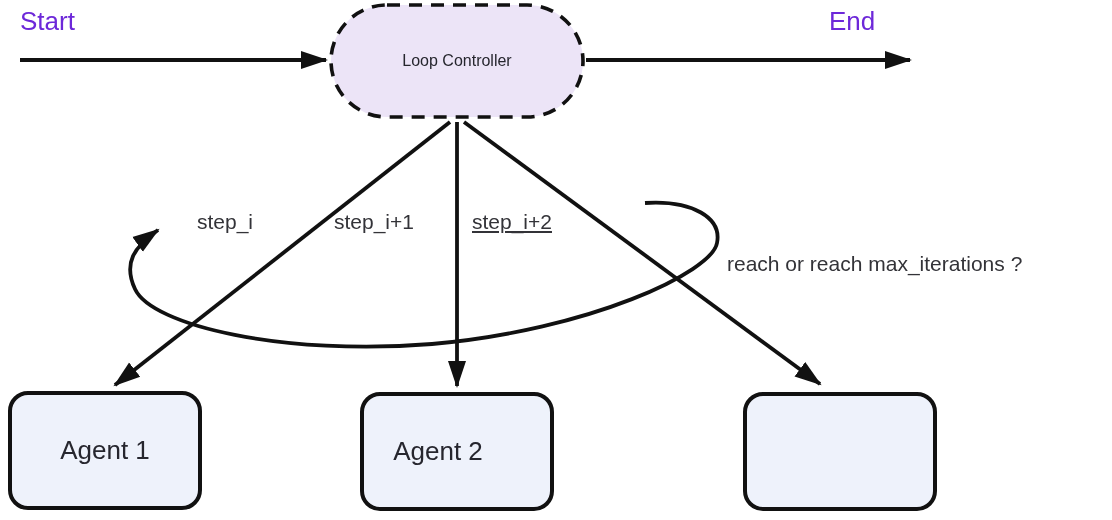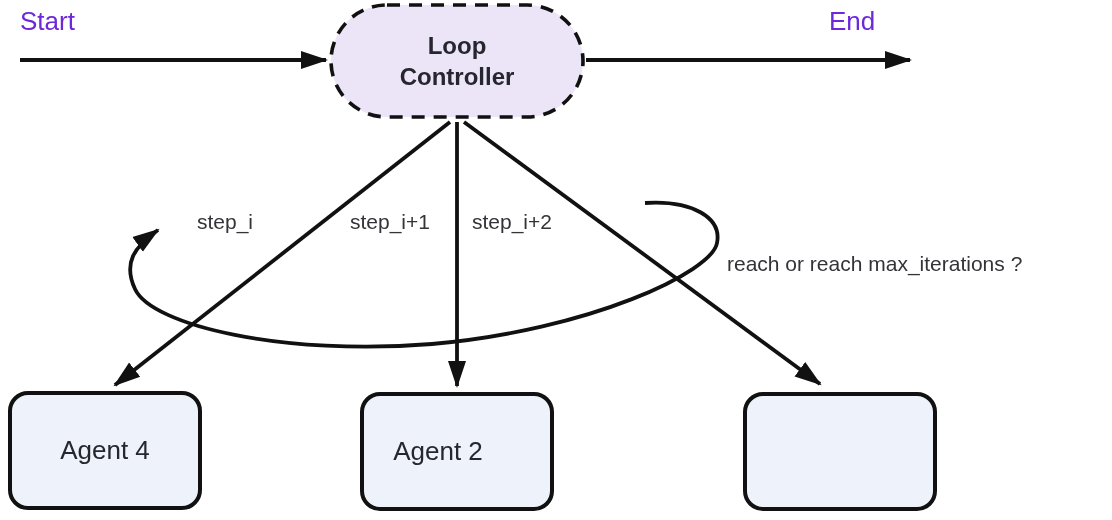--- a/index.html
+++ b/index.html
@@ -39,24 +39,23 @@
     position: absolute;
     display: flex;
     align-items: center;
     justify-content: center;
     text-align: center;
     color: #26262e;
     pointer-events: none;
   }
   .stadium-label {
     max-width: 170px;
-    font-size: 24px;
+    font-size: 16px;
     line-height: 1.3;
     white-space: normal;
-    font-weight: bold;
   }
   .agent-label {
     font-size: 26px;
   }
 </style>
 </head>
 <body>
 
 <div class="canvas">
 
@@ -93,24 +92,24 @@
   <div class="lbl endpoint-label" style="left:20px; top:6px;">Start</div>
 
   <div class="lbl endpoint-label" style="left:829px; top:6px;">End</div>
 
   <div class="node-label-wrap" style="left:331px; top:5px; width:252px; height:112px;">
     <div class="stadium-label">Loop Controller</div>
   </div>
 
   <div class="lbl edge-label" style="left:197px; top:210px;">step_i</div>
 
-  <div class="lbl edge-label" style="left:334px; top:210px;margin-left:16px;">step_i+1</div>
+  <div class="lbl edge-label" style="left:334px; top:210px;">step_i+1</div>
 
-  <div class="lbl edge-label" style="left:472px; top:210px;">step_i+2</div>
+  <div class="lbl edge-label" style="left:472px; top:210px;text-decoration:underline;">step_i+2</div>
 
   <div class="lbl edge-label" style="left:727px; top:252px;">reach or reach max_iterations ?</div>
 
-  <div class="node-label-wrap agent-label" style="left:10px; top:393px; width:190px; height:115px;">Agent 4</div>
+  <div class="node-label-wrap agent-label" style="left:10px; top:393px; width:190px; height:115px;">Agent 1</div>
 
   <div class="node-label-wrap agent-label" style="left:343px; top:394px; width:190px; height:115px;">Agent 2</div>
 
 
 </div>
 
 </body></html>

